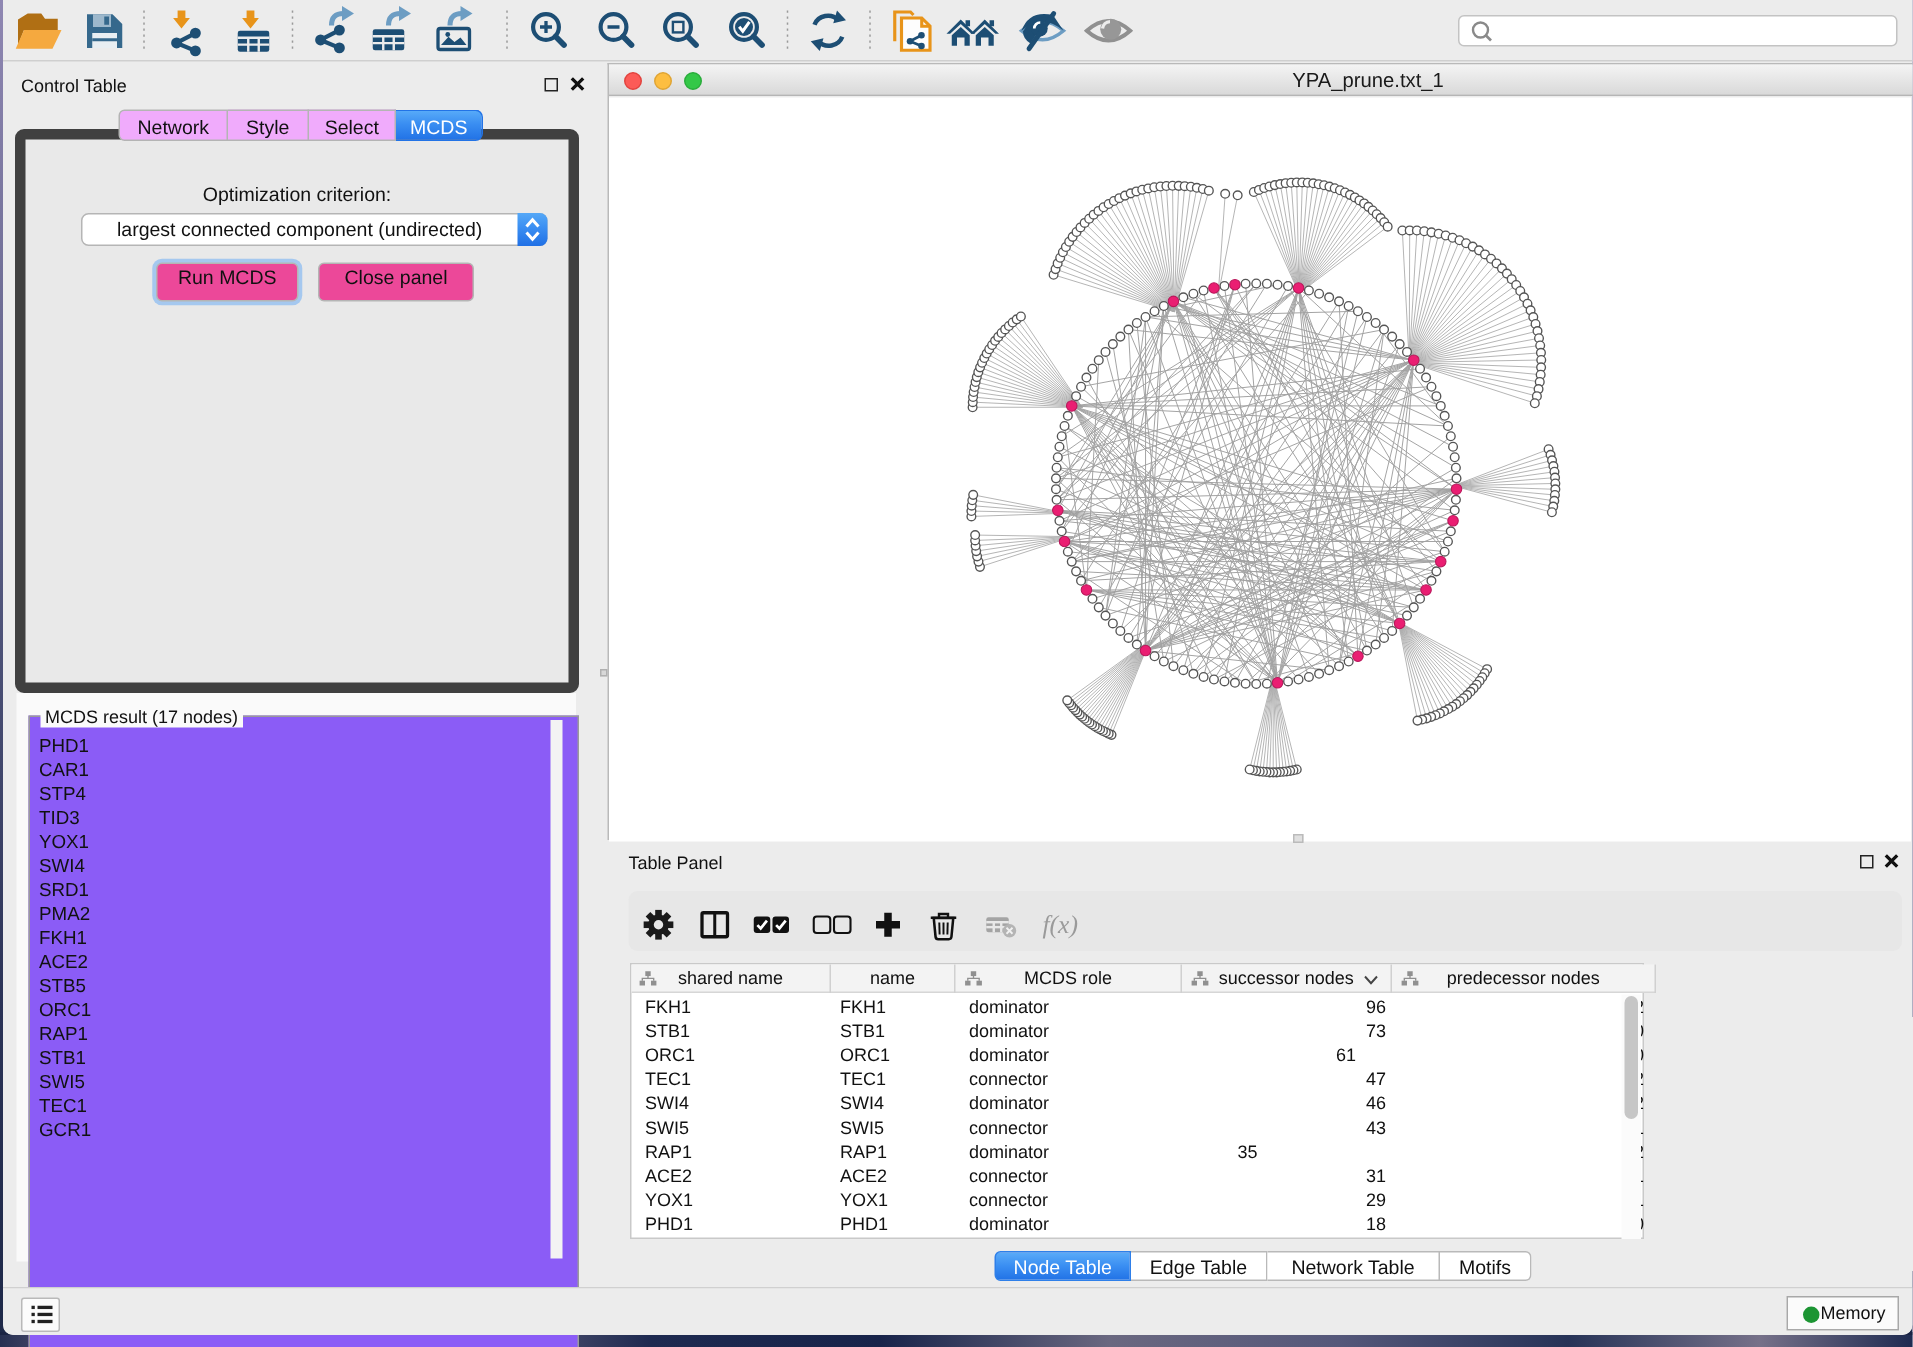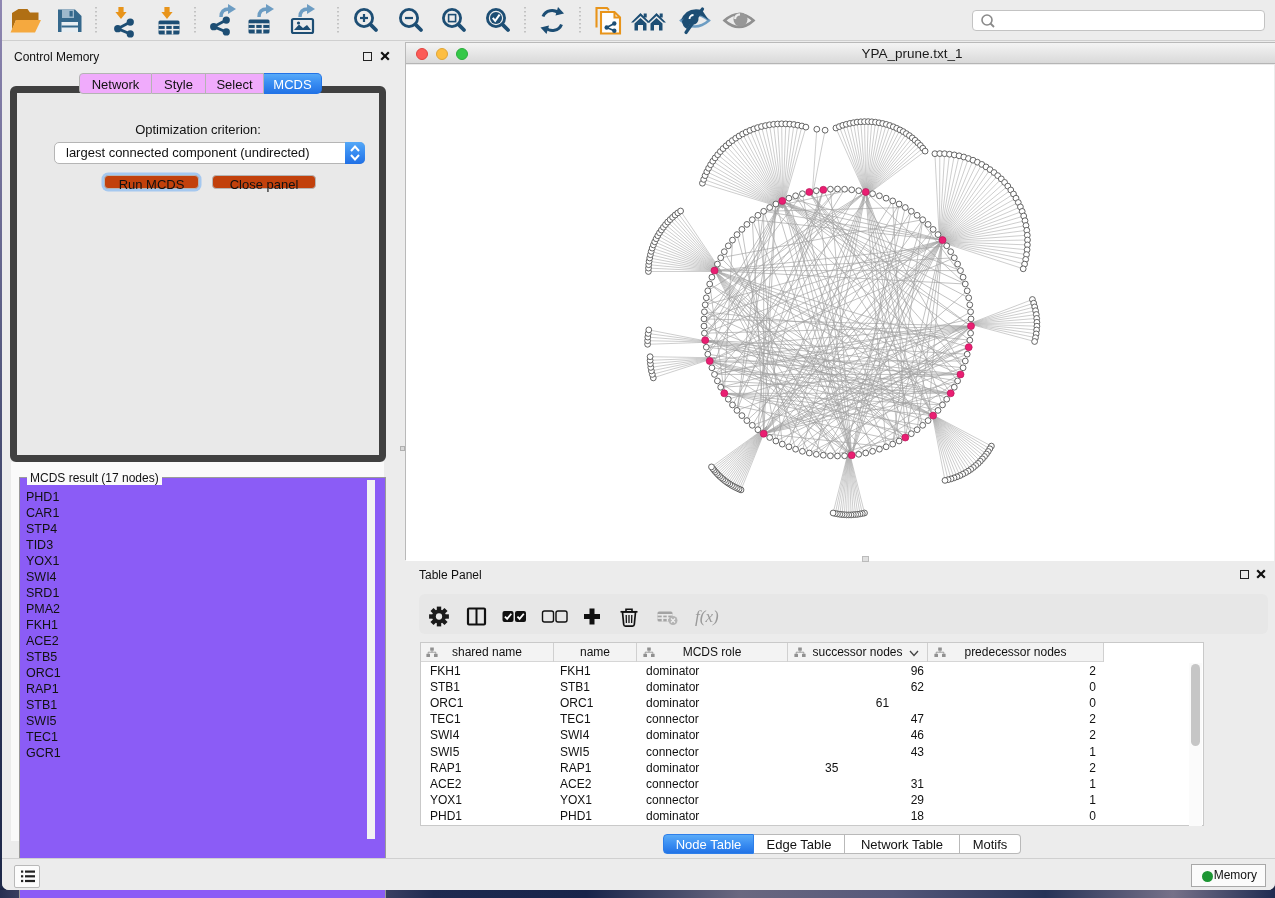--- a/index.html
+++ b/index.html
@@ -16,45 +16,45 @@
 .ptitle{position:absolute;left:12px;top:8px;font-size:12px;color:#111}
 .wmax{position:absolute;width:9px;height:9px;border:1.5px solid #222;top:10px}
 .wx{position:absolute;width:10px;height:10px;top:9px}
 .wx svg{display:block}
 #ltabs{position:absolute;left:77px;top:31px;height:21px;display:flex;z-index:5}
 .ltab{height:21px;line-height:21px;text-align:center;font-size:13px;background:#f0abfc;border:1px solid #b4b4b4;border-left:none;color:#111}
 .ltab.first{border-left:1px solid #b4b4b4;border-radius:4px 0 0 4px}
 .ltab.sel{background:linear-gradient(180deg,#57aaf8 0%,#3a8ef2 45%,#2273e6 100%);color:#fff;border-color:#2273e6;border-radius:0 5px 5px 0}
 #lbody{position:absolute;left:8px;top:44px;width:376px;height:376px;background:#e9e9e9;border:7px solid #404040;border-radius:6px}
 #optlabel{position:absolute;left:0;top:29px;width:100%;text-align:center;font-size:13px;color:#111}
-#dropdown{position:absolute;left:37px;top:49px;width:311px;height:22px;background:#fff;border:1px solid #b5b5b5;border-radius:5px;font-size:13px;line-height:20px;color:#111;padding-left:11px}
+#dropdown{position:absolute;left:37px;top:49px;width:311px;height:22px;background:#fff;border:1px solid #b5b5b5;border-radius:5px;font-size:13px;line-height:20px;color:#111;padding-left:23px}
 #dstep{position:absolute;right:-1px;top:-1px;width:20px;height:22px;border-radius:0 5px 5px 0;background:linear-gradient(180deg,#55a8f7 0%,#3a8ef2 45%,#2070e5 100%)}
 #btnrow{position:absolute;left:0;top:82px;width:100%}
-.btn{position:absolute;height:14px;background:#c2410c;border:1px solid #b5b5b5;border-radius:4px;font-size:13px;text-align:center;line-height:17px;color:#111}
+.btn{position:absolute;height:26px;background:#ec4899;border:1px solid #b5b5b5;border-radius:4px;font-size:13px;text-align:center;line-height:17px;color:#111}
 #runbtn{left:87px;top:0;width:95px;box-shadow:0 0 0 2.5px #a5c8ef}
 #closebtn{left:195px;top:0;width:104px}
 #resultwrap{position:absolute;left:9px;top:420px;width:373px;height:379px;background:#fafafa}
 #groupbox{position:absolute;left:8px;top:15px;width:367px;height:444px;border:1px solid #9a9a9a;background:#8b5cf6}
 #gblabel{position:absolute;left:7px;top:-7px;background:#fafafa;padding:0 3px;font-size:12px;color:#111}
 #gbtrack{position:absolute;right:10px;top:2px;width:8px;height:359px;background:#f3f3f3}
 .li{position:absolute;left:6px;font-size:12.5px;color:#111}
 
 #vdiv{position:absolute;left:391px;top:42px;width:12px;height:816px;background:#ececec}
 #vgrip{position:absolute;left:7px;top:404px;width:5px;height:5px;background:#d8d8d8;border:1px solid #b0b0b0}
 
 #netwin{position:absolute;left:403px;top:42px;width:872px;height:518px;border:1px solid #b9b9b9;border-bottom:none;border-right:none}
 #ntitle{position:absolute;left:0;top:0;width:100%;height:21px;background:linear-gradient(180deg,#f4f4f4,#d9d9d9);border-bottom:1px solid #b5b5b5}
 .tl{position:absolute;top:4.5px;width:12px;height:12px;border-radius:50%}
 #ntext{position:absolute;left:0;width:1012px;text-align:center;top:3px;font-size:13.5px;color:#1a1a1a}
 #ncanvas{position:absolute;left:0;top:22px;width:868px;height:496px;background:#fff}
 #hgrip{position:absolute;left:860px;top:556px;width:7px;height:6px;background:#e0e0e0;border:1px solid #bbb;z-index:3}
 
 #tpanel{position:absolute;left:403px;top:561px;width:870px;height:297px}
 #tptool{position:absolute;left:14px;top:33px;width:849px;height:40px;background:#e7e7e7;border-radius:6px}
-#ttable{position:absolute;left:15px;top:81px;width:784px;height:184px;background:#fff;border:1px solid #c9c9c9}
+#ttable{position:absolute;left:15px;top:81px;width:676px;height:184px;background:#fff;border:1px solid #c9c9c9}
 #thead{position:absolute;left:0;top:0;height:19px;background:#f3f3f3;border-bottom:1px solid #d6d6d6}
 .th{position:absolute;top:0;height:19px;border-right:1px solid #d0d0d0;font-size:12px;color:#111;text-align:center;line-height:19px}
 .td{position:absolute;font-size:12px;color:#111}
 #tscroll{position:absolute;right:1px;top:20px;width:13px;height:163px;background:#fbfbfb}
 #tthumb{position:absolute;right:2px;top:1px;width:9px;height:82px;background:#c6c6c6;border-radius:5px}
 #btabs{position:absolute;left:258px;top:273px;height:20px;display:flex}
 .btab{height:20px;line-height:20px;font-size:13px;background:#fff;border:1px solid #b9b9b9;border-left:none;color:#111;text-align:center}
 .btab.first{border-left:1px solid #b9b9b9;border-radius:4px 0 0 4px}
 .btab.last{border-radius:0 4px 4px 0}
 .btab.sel{background:linear-gradient(180deg,#5aabf8 0%,#3a8ef2 50%,#2273e6 100%);color:#fff;border-color:#2e7fe9}
@@ -176,21 +176,21 @@
         <path d="M 733 19 A 5.2 5.2 0 0 1 738 14.4" fill="none" stroke="#ececec" stroke-width="2.2"></path>
       </svg>
       <div id="search">
         <svg width="20" height="19" style="position:absolute;left:5px;top:1px">
           <circle cx="9" cy="8" r="5" fill="none" stroke="#8a8a8a" stroke-width="1.6"></circle>
           <line x1="12.5" y1="11.5" x2="16" y2="15" stroke="#8a8a8a" stroke-width="1.8"></line>
         </svg>
       </div>
     </div>
 <div id="lpanel">
- <div class="ptitle">Control Memory</div>
+ <div class="ptitle">Control Table</div>
  <div class="wmax" style="left:361px"></div>
       <div class="wx" style="left:378px">
         <svg width="10" height="10">
           <path d="M 1.2 1.2 L 8.8 8.8 M 8.8 1.2 L 1.2 8.8" stroke="#111" stroke-width="2.2"></path>
         </svg>
       </div>
  <div id="ltabs">
    <div class="ltab first" style="width:73px">Network</div>
    <div class="ltab" style="width:54px">Style</div>
    <div class="ltab" style="width:58px">Select</div>
@@ -1046,26 +1046,26 @@
             </svg>predecessor nodes</div>
         </div>
         <div class="td" style="left:9px;top:21px">FKH1</div>
         <div class="td" style="left:139px;top:21px">FKH1</div>
         <div class="td" style="left:225px;top:21px">dominator</div>
         <div class="td" style="left:420px;top:21px;width:83px;text-align:right">96</div>
         <div class="td" style="left:592px;top:21px;width:83px;text-align:right">2</div>
         <div class="td" style="left:9px;top:37px">STB1</div>
         <div class="td" style="left:139px;top:37px">STB1</div>
         <div class="td" style="left:225px;top:37px">dominator</div>
-        <div class="td" style="left:420px;top:37px;width:83px;text-align:right">62</div>
+        <div class="td" style="left:420px;top:37px;width:83px;text-align:right">73</div>
         <div class="td" style="left:592px;top:37px;width:83px;text-align:right">0</div>
         <div class="td" style="left:9px;top:53px">ORC1</div>
         <div class="td" style="left:139px;top:53px">ORC1</div>
         <div class="td" style="left:225px;top:53px">dominator</div>
-        <div class="td" style="left:420px;top:53px;width:83px;text-align:center">61</div>
+        <div class="td" style="left:400px;top:53px;width:83px;text-align:right">61</div>
         <div class="td" style="left:592px;top:53px;width:83px;text-align:right">0</div>
         <div class="td" style="left:9px;top:69px">TEC1</div>
         <div class="td" style="left:139px;top:69px">TEC1</div>
         <div class="td" style="left:225px;top:69px">connector</div>
         <div class="td" style="left:420px;top:69px;width:83px;text-align:right">47</div>
         <div class="td" style="left:592px;top:69px;width:83px;text-align:right">2</div>
         <div class="td" style="left:9px;top:85px">SWI4</div>
         <div class="td" style="left:139px;top:85px">SWI4</div>
         <div class="td" style="left:225px;top:85px">dominator</div>
         <div class="td" style="left:420px;top:85px;width:83px;text-align:right">46</div>

